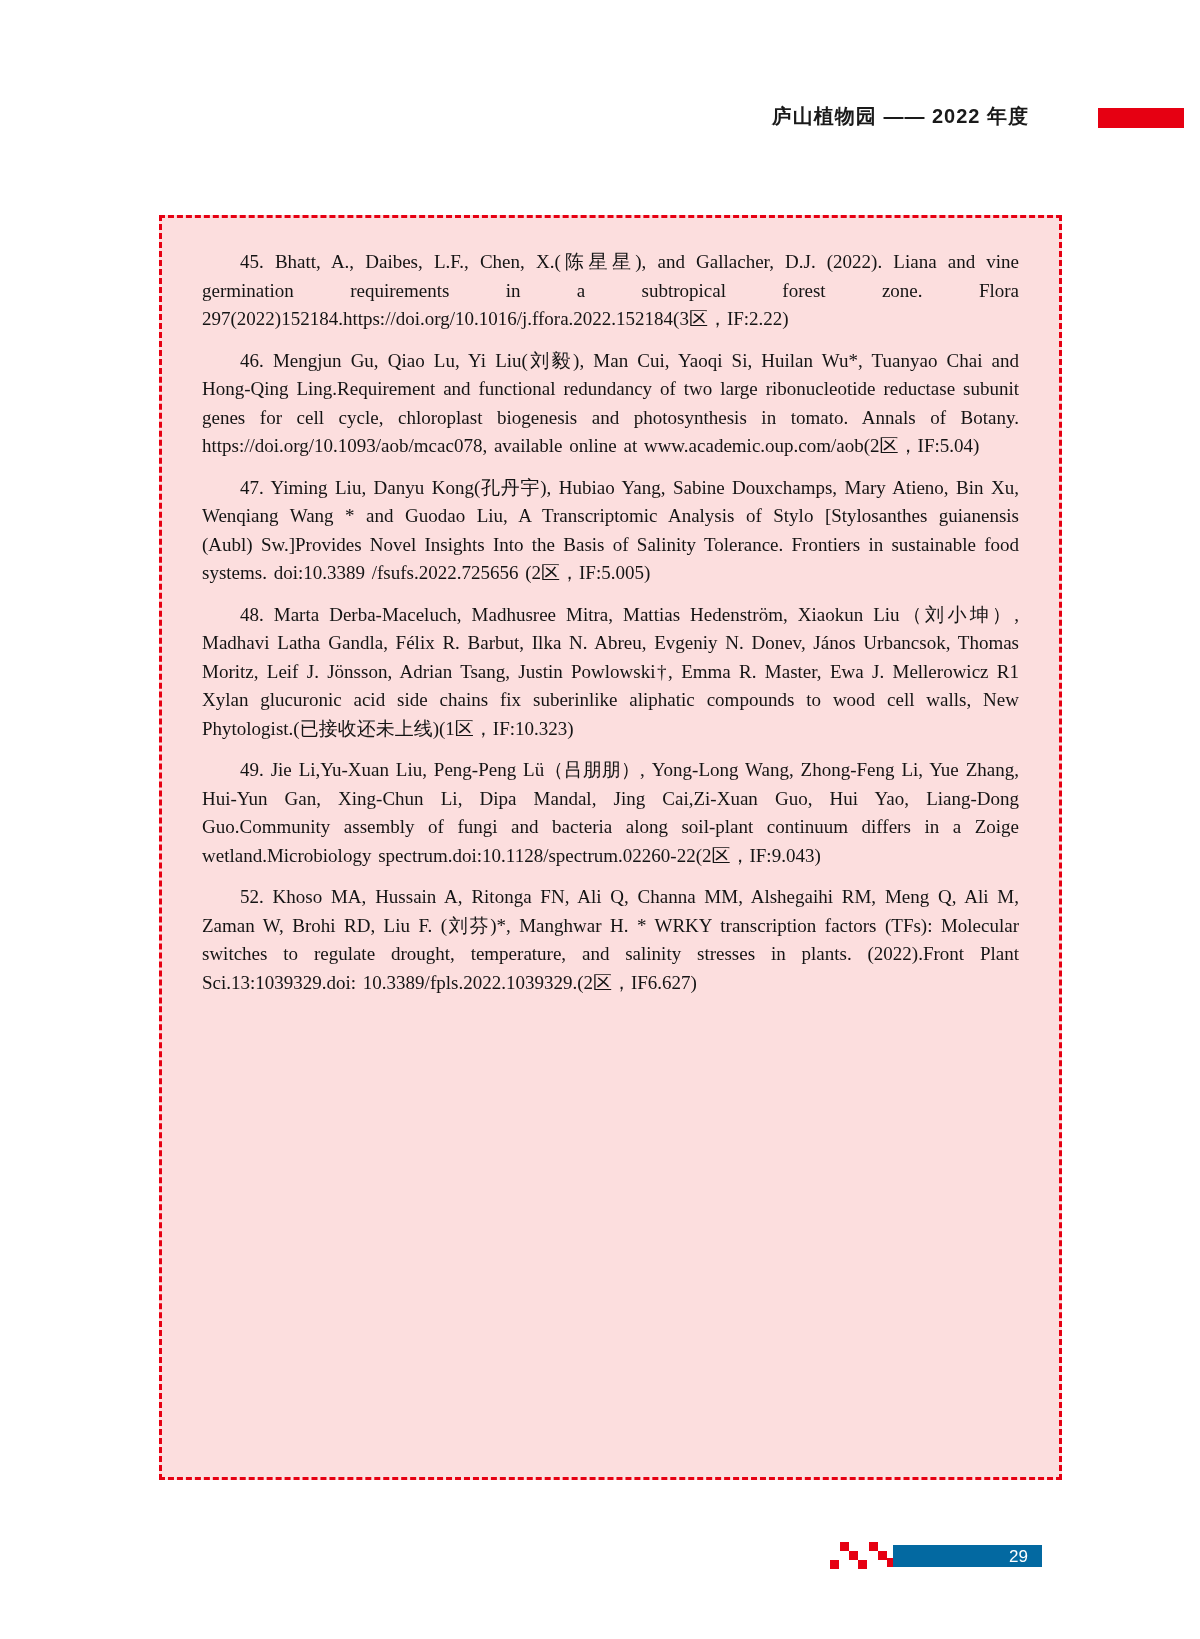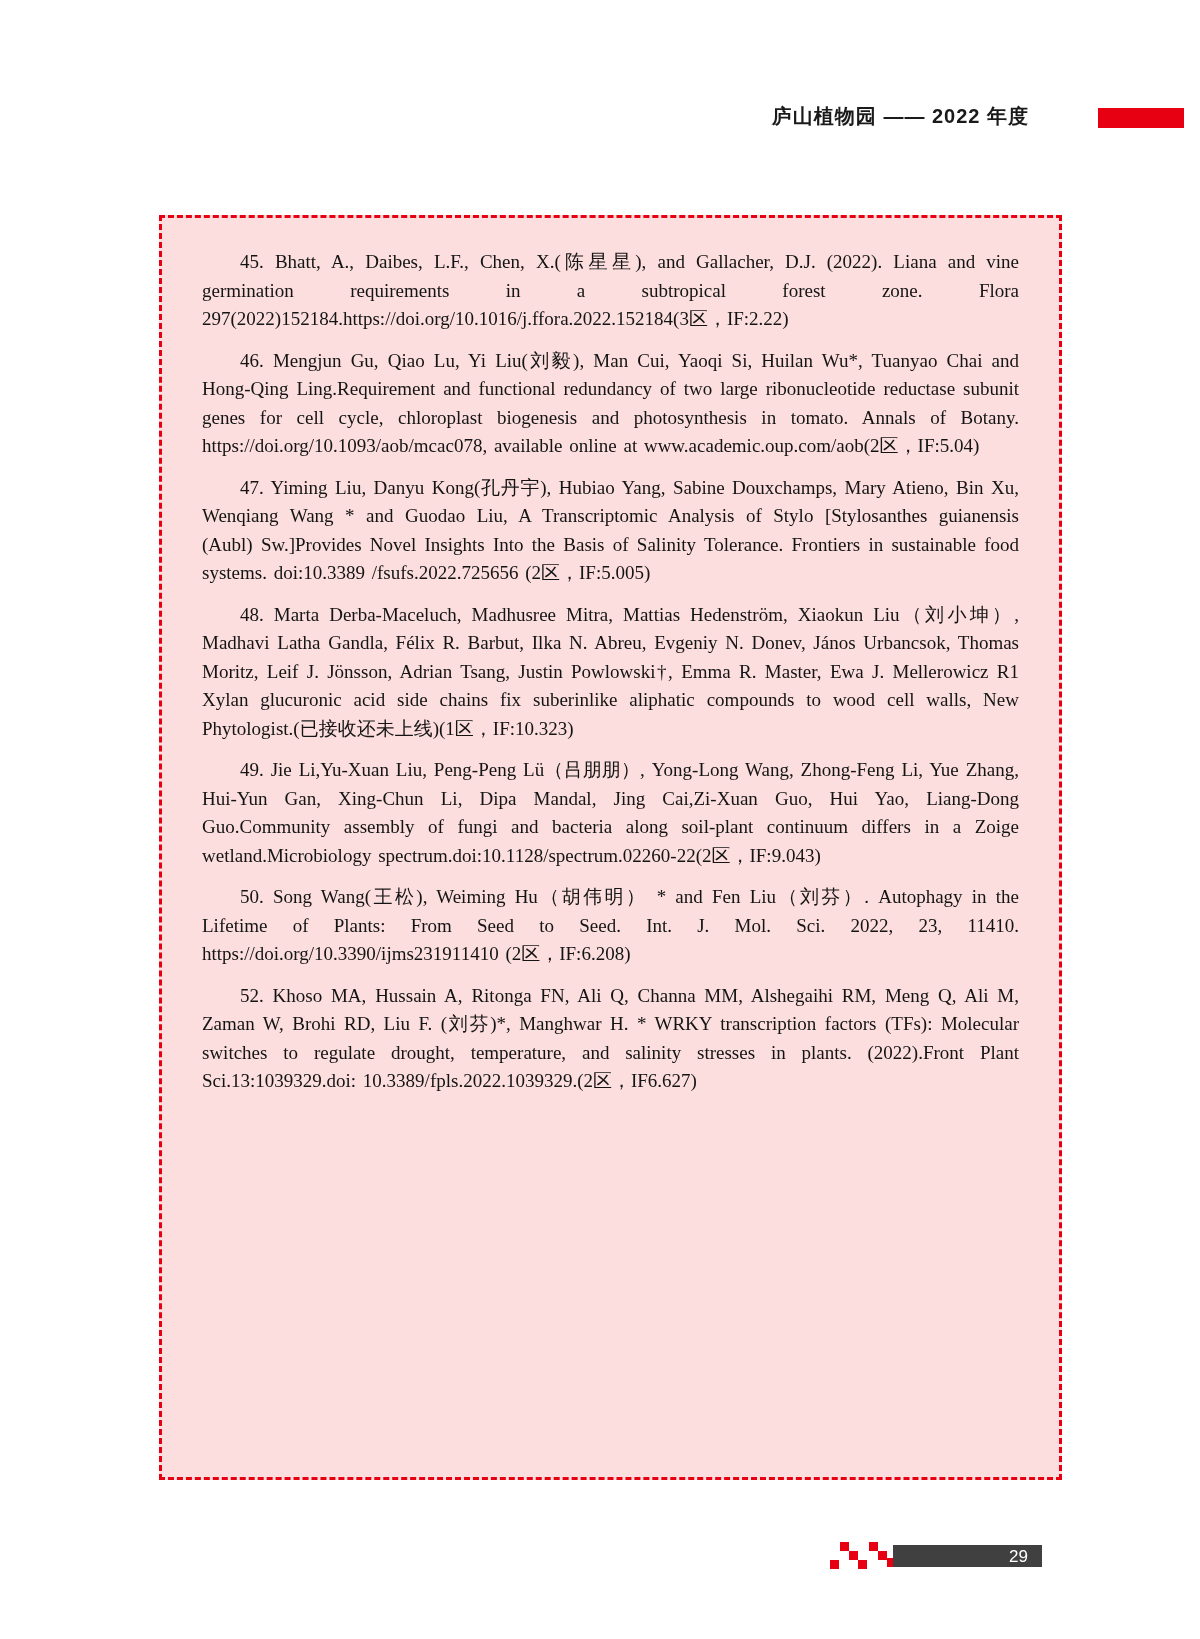--- a/index.html
+++ b/index.html
@@ -69,21 +69,21 @@
     position: absolute;
     left: 826px;
     top: 1542px;
   }
   .page-num-bar {
     position: absolute;
     left: 893px;
     top: 1545px;
     width: 149px;
     height: 22px;
-    background: #404040;
+    background: #0369a1;
     display: flex;
     align-items: center;
     justify-content: flex-end;
     padding-right: 14px;
     box-sizing: border-box;
   }
   .page-num {
     font-family: "Liberation Sans", "DejaVu Sans", sans-serif;
     font-size: 17px;
     line-height: 1;
@@ -97,21 +97,20 @@
 
   <div class="header-title">庐山植物园 —— 2022 年度</div>
   <div class="header-red-bar"></div>
 
   <section class="ref-box">
     <p class="ref">45. Bhatt, A., Daibes, L.F., Chen, X.(陈星星), and Gallacher, D.J. (2022). Liana and vine germination requirements in a subtropical forest zone. Flora 297(2022)152184.https://doi.org/10.1016/j.ffora.2022.152184(3区，IF:2.22)</p>
     <p class="ref">46. Mengjun Gu, Qiao Lu, Yi Liu(刘毅), Man Cui, Yaoqi Si, Huilan Wu*, Tuanyao Chai and Hong-Qing Ling.Requirement and functional redundancy of two large ribonucleotide reductase subunit genes for cell cycle, chloroplast biogenesis and photosynthesis in tomato. Annals of Botany. https://doi.org/10.1093/aob/mcac078, available online at www.academic.oup.com/aob(2区，IF:5.04)</p>
     <p class="ref">47. Yiming Liu, Danyu Kong(孔丹宇), Hubiao Yang, Sabine Douxchamps, Mary Atieno, Bin Xu, Wenqiang Wang * and Guodao Liu, A Transcriptomic Analysis of Stylo [Stylosanthes guianensis (Aubl) Sw.]Provides Novel Insights Into the Basis of Salinity Tolerance. Frontiers in sustainable food systems. doi:10.3389 /fsufs.2022.725656 (2区，IF:5.005)</p>
     <p class="ref">48. Marta Derba-Maceluch, Madhusree Mitra, Mattias Hedenström, Xiaokun Liu（刘小坤）, Madhavi Latha Gandla, Félix R. Barbut, Ilka N. Abreu, Evgeniy N. Donev, János Urbancsok, Thomas Moritz, Leif J. Jönsson, Adrian Tsang, Justin Powlowski†, Emma R. Master, Ewa J. Mellerowicz R1 Xylan glucuronic acid side chains fix suberinlike aliphatic compounds to wood cell walls, New Phytologist.(已接收还未上线)(1区，IF:10.323)</p>
     <p class="ref">49. Jie Li,Yu-Xuan Liu, Peng-Peng Lü（吕朋朋）, Yong-Long Wang, Zhong-Feng Li, Yue Zhang, Hui-Yun Gan, Xing-Chun Li, Dipa Mandal, Jing Cai,Zi-Xuan Guo, Hui Yao, Liang-Dong Guo.Community assembly of fungi and bacteria along soil-plant continuum differs in a Zoige wetland.Microbiology spectrum.doi:10.1128/spectrum.02260-22(2区，IF:9.043)</p>
-    <p class="ref">50. Song Wang(王松), Weiming Hu（胡伟明） * and Fen Liu（刘芬）. Autophagy in the Lifetime of Plants: From Seed to Seed. Int. J. Mol. Sci. 2022, 23, 11410. https://doi.org/10.3390/ijms231911410 (2区，IF:6.208)</p>
     <p class="ref">52. Khoso MA, Hussain A, Ritonga FN, Ali Q, Channa MM, Alshegaihi RM, Meng Q, Ali M, Zaman W, Brohi RD, Liu F. (刘芬)*, Manghwar H. * WRKY transcription factors (TFs): Molecular switches to regulate drought, temperature, and salinity stresses in plants. (2022).Front Plant Sci.13:1039329.doi: 10.3389/fpls.2022.1039329.(2区，IF6.627)</p>
   </section>
 
   <svg class="checker-decoration" width="72" height="30">
     <g fill="#e60012">
       <rect x="14" y="0" width="9" height="9"></rect>
       <rect x="43" y="0" width="9" height="9"></rect>
       <rect x="23" y="9" width="9" height="9"></rect>
       <rect x="52" y="9" width="9" height="9"></rect>
       <rect x="4" y="18" width="9" height="9"></rect>

